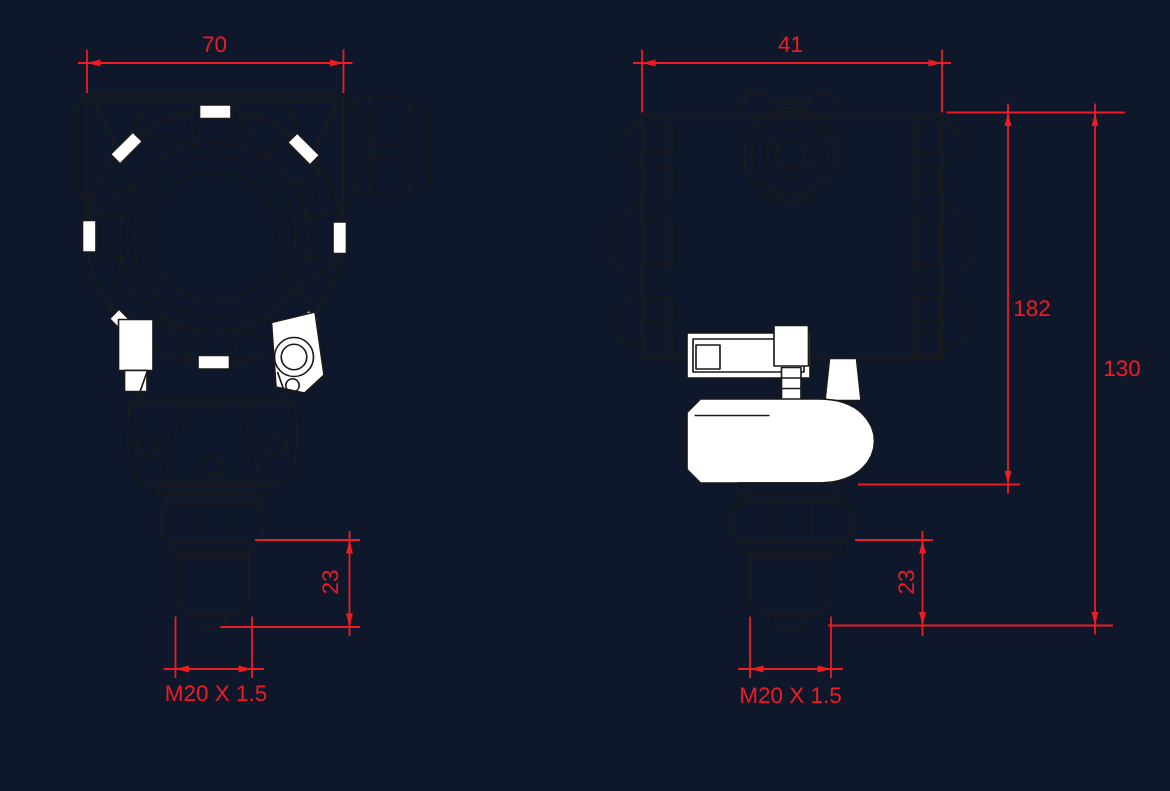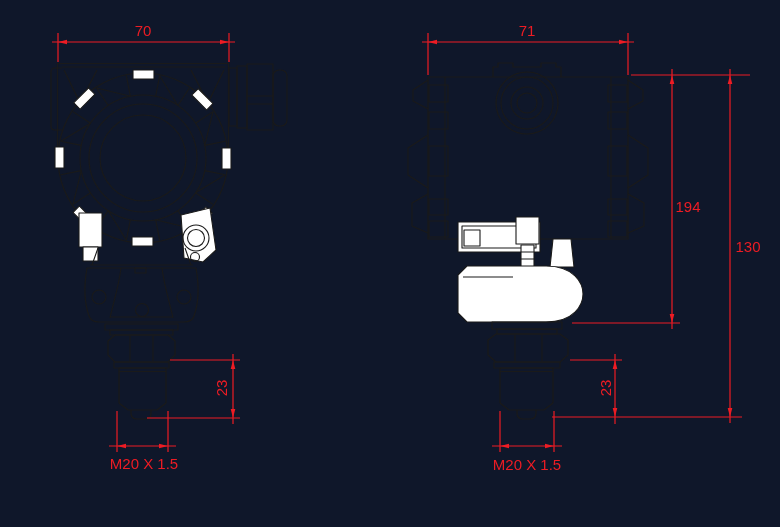--- a/index.html
+++ b/index.html
@@ -220,19 +220,19 @@
     <g>
       <path class="red" d="M500,411 L500,452 M554,411 L554,452 M492,446 L562,446"></path>
       <path class="redfill" d="M500,446 L509,443.7 L509,448.3 Z M554,446 L545,443.7 L545,448.3 Z"></path>
     </g>
   </g>
 </svg>
 
 <span class="dim-label" style="left:143px;top:30px;">70</span>
 <span class="dim-label rot" style="left:221px;top:388px;">23</span>
 <span class="dim-label" style="left:144px;top:463px;">M20 X 1.5</span>
-<span class="dim-label" style="left:527px;top:30px;">71</span>
-<span class="dim-label" style="left:688px;top:206px;">194</span>
+<span class="dim-label" style="left:527px;top:30px;">41</span>
+<span class="dim-label" style="left:688px;top:206px;">182</span>
 <span class="dim-label" style="left:748px;top:246px;text-align:center;">130</span>
 <span class="dim-label rot" style="left:605px;top:388px;">23</span>
 <span class="dim-label" style="left:527px;top:464px;">M20 X 1.5</span>
 
 </div>
 
 </body></html>

